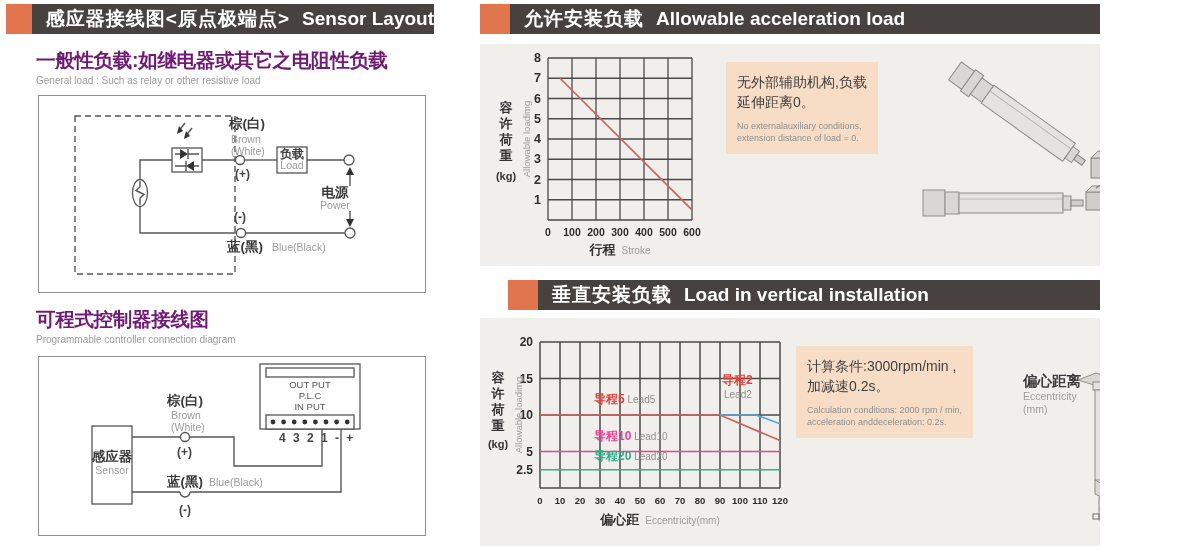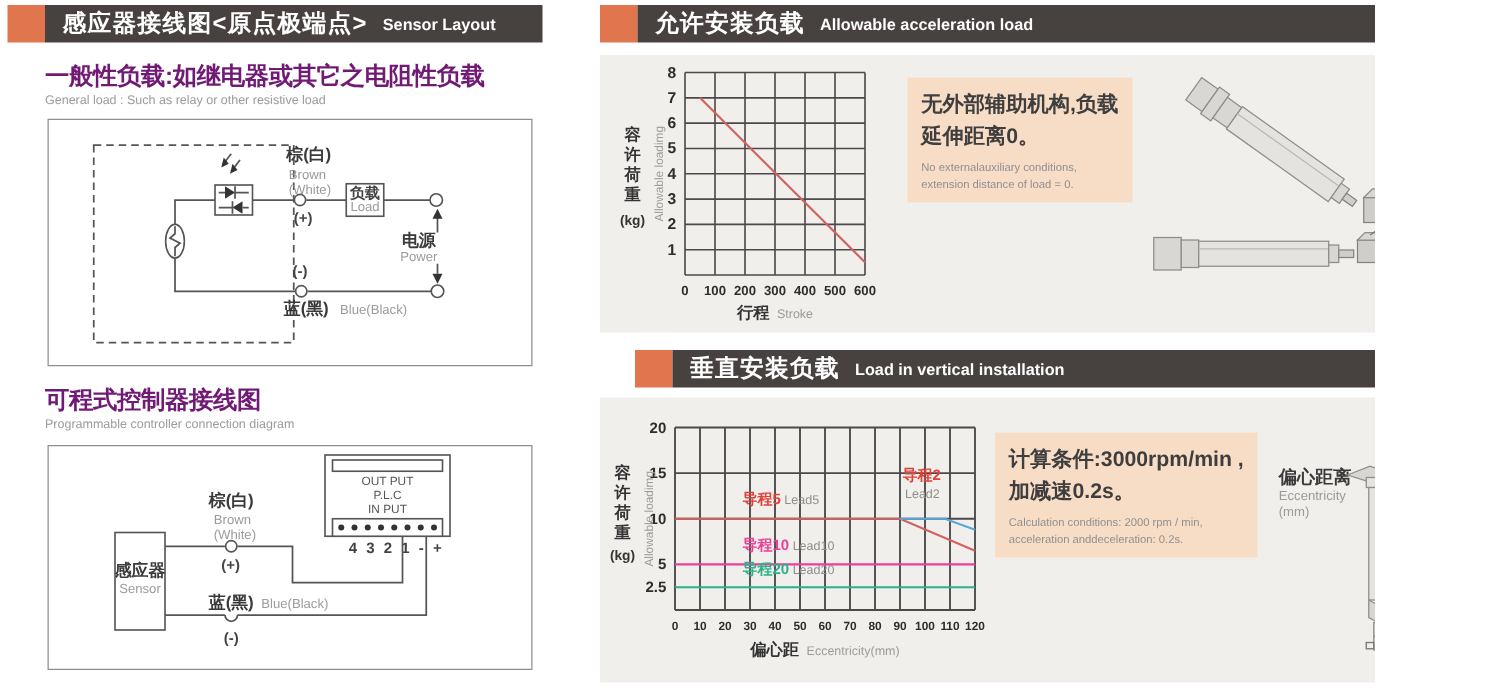--- a/index.html
+++ b/index.html
@@ -6,36 +6,36 @@
   body, svg text { font-family:"Liberation Sans","DejaVu Sans",sans-serif; }
   .page { position:relative; width:1100px; height:550px; background:#fff; overflow:hidden; }
 
   .col-left  { position:absolute; left:6px;   top:4px; width:428px; }
   .col-right { position:absolute; left:480px; top:4px; width:746px; }
 
   .hdr { display:flex; height:30px; }
   .hdr-accent { width:30px; background:#e0754e; }
   .hdr-bar { flex:1; background:#474240; color:#fff; display:flex; align-items:center; padding-left:14px; gap:12px; }
   .hdr-zh { font-size:19px; font-weight:700; letter-spacing:1px; white-space:nowrap; }
-  .hdr-en { font-size:13px; font-weight:700; white-space:nowrap;text-align:center; }
+  .hdr-en { font-size:19px; font-weight:700; white-space:nowrap;text-align:center; }
 
   .sec-title { margin:13px 0 0 30px; font-size:19.5px; font-weight:700; color:#701a75; letter-spacing:-0.3px; }
   .sec-sub   { margin:1px 0 0 30px; font-size:10px; color:#9b9b9b; }
 
   svg.circuit { display:block; margin-left:32px; background:#fff; border:1px solid #8f8f8f; }
   .c1 { margin-top:9px; }
   .c2 { margin-top:11px; }
 
   .panel { position:relative; background:#f0efec; width:741px; }
   .panel1 { margin-top:10px; height:222px; }
   .hdr2 { margin-top:14px;padding-left:28px; }
   .panel2 { margin-top:8px; height:228px; }
 
   .note { position:absolute; background:#f8ddc6; padding:10px 11px 9px 11px; }
-  .note-zh { font-size:17px; font-weight:700; color:#3e3e3e; line-height:1.45; white-space:nowrap; }
+  .note-zh { font-size:14px; font-weight:400; color:#3e3e3e; line-height:1.45; white-space:nowrap; }
   .note-en { margin-top:7px; font-size:9px; color:#8f8f8f; line-height:1.4; white-space:nowrap; }
   .note1 { left:246px; top:18px; }
   .note2 { left:316px; top:28px; }
 
   .chart1 { position:absolute; left:10px; top:4px; }
   .chart2 { position:absolute; left:4px;  top:4px; }
   .illus1 { position:absolute; left:438px; top:2px; }
   .illus2 { position:absolute; left:520px; top:0; }
 
   

